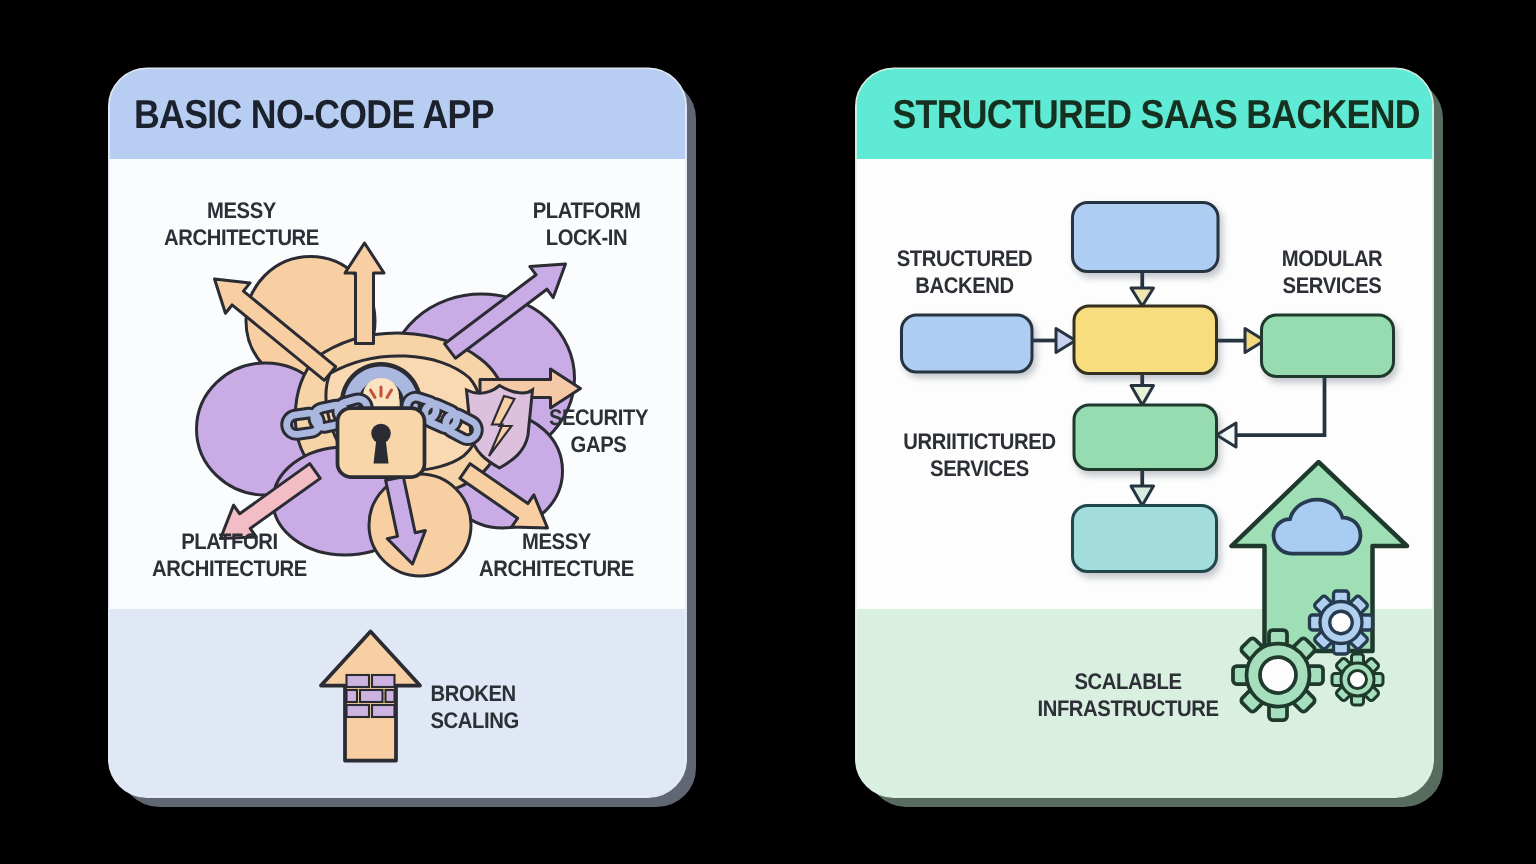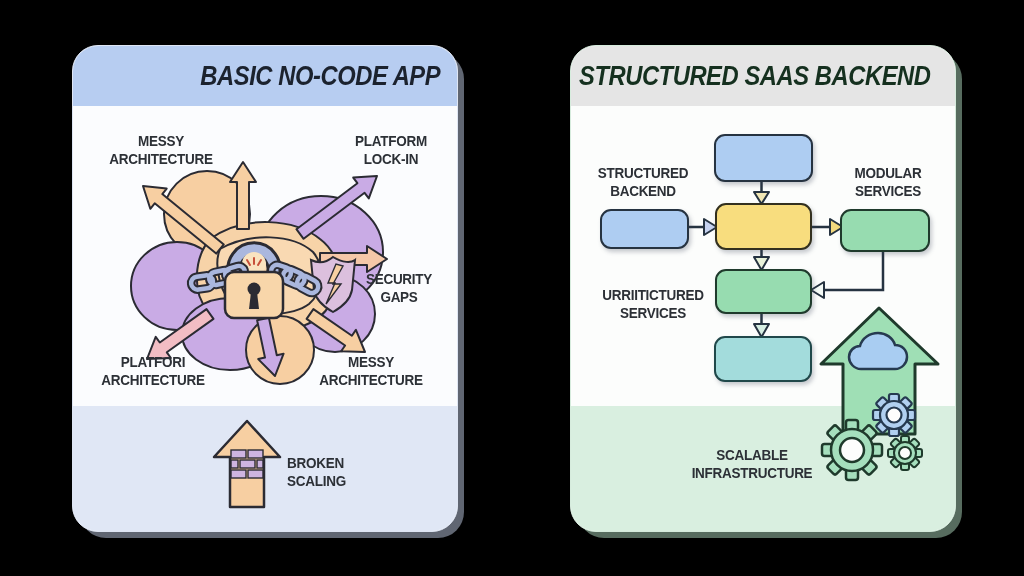--- a/index.html
+++ b/index.html
@@ -13,24 +13,24 @@
   }
   .panel-shadow{
     position:absolute;top:53px;width:384px;height:485px;border-radius:26px;
   }
   .left-shadow{left:80px;background:#aeb9cf;opacity:.55;}
   .right-shadow{left:578px;background:#9fc4ad;opacity:.55;}
   .panel.left{left:72px;border:1px solid #dfe6f4;}
   .panel.right{left:570px;border:1px solid #d6ecdd;background:#fcfdfc;}
   .panel-header{
     position:absolute;top:0;left:0;right:0;height:60px;z-index:6;
-    display:flex;align-items:center;justify-content:flex-end;font-style:italic;
+    display:flex;align-items:center;justify-content:flex-start;
   }
   .panel.left .panel-header{background:#b7cdf1;}
-  .panel.right .panel-header{background:#e5e5e5;}
+  .panel.right .panel-header{background:#5eead4;}
   .panel-title{
     font-weight:700;font-size:27px;letter-spacing:-.5px;white-space:nowrap;
     transform:scaleX(.88);color:#1b222e;
   }
   .panel.right .panel-title{color:#15301f;}
   .footer-band{position:absolute;left:0;right:0;top:360px;bottom:0;z-index:1;}
   .panel.left .footer-band{background:#e0e7f5;}
   .panel.right .footer-band{background:#d9efe0;}
   .illustration{position:absolute;z-index:2;}
   .diagram-label{

